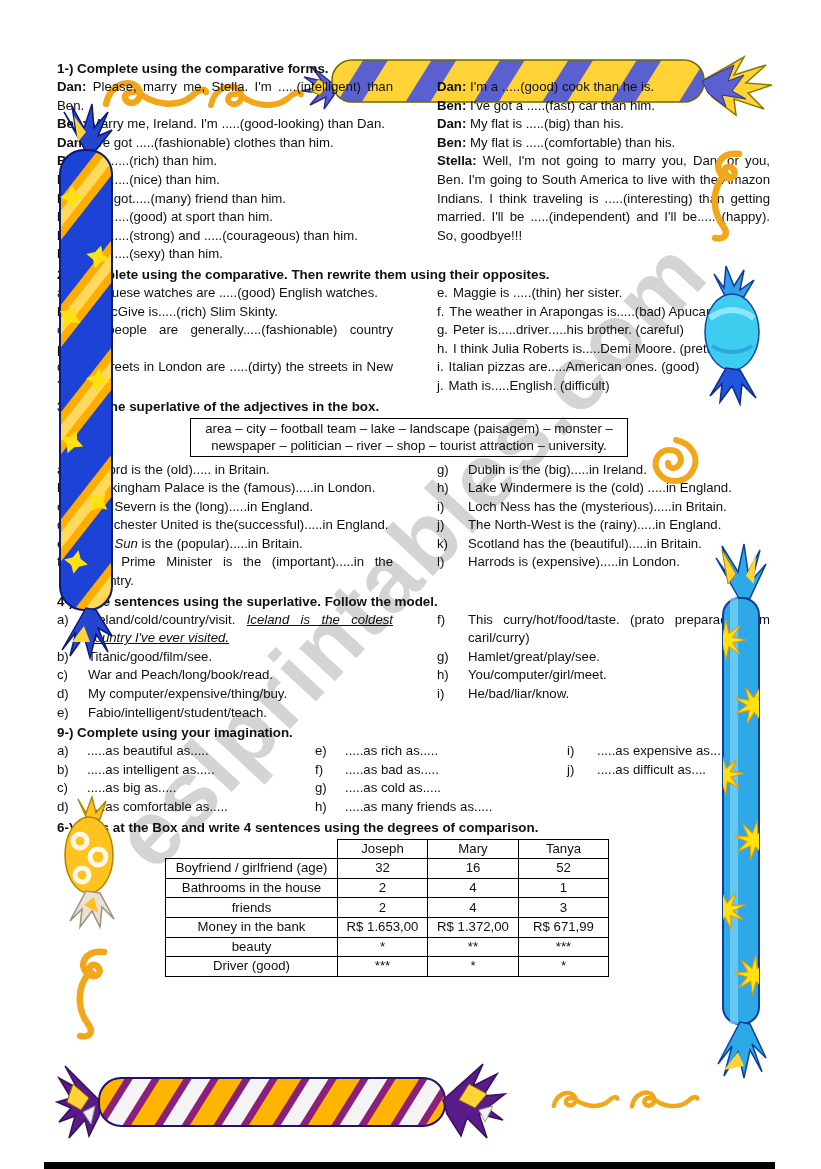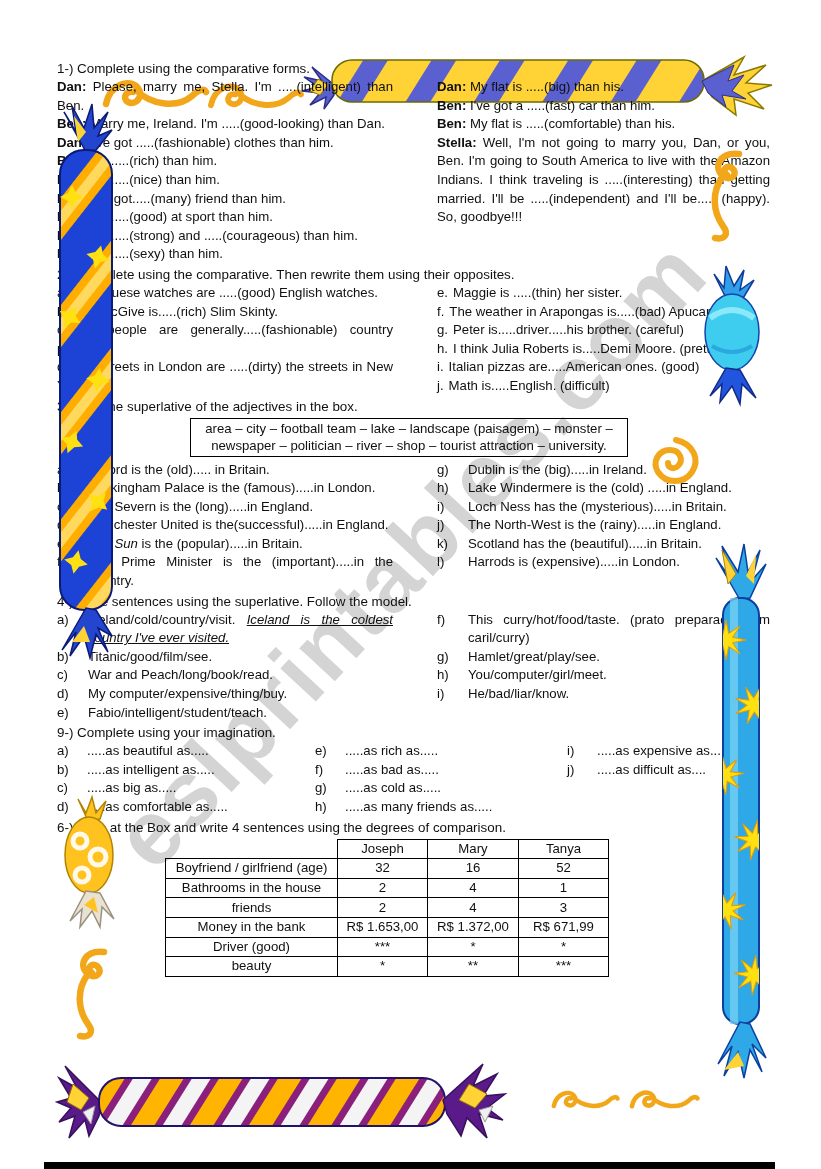--- a/index.html
+++ b/index.html
@@ -4,21 +4,21 @@
 <style>
   html,body{margin:0;padding:0;background:#fff}
   .page{position:relative;width:821px;height:1169px;background:#fff;overflow:hidden;
         font-family:"Liberation Sans",sans-serif;font-size:13.2px;line-height:18.6px;color:#101010}
   .watermark{position:absolute;left:-90px;top:545px;width:1000px;text-align:center;
         font-size:92px;font-weight:bold;letter-spacing:2px;color:#9a9a9a;opacity:.42;
         transform:rotate(-47deg);white-space:nowrap;z-index:0}
   .content{position:absolute;left:57px;top:58px;width:713px;z-index:1}
   .content p{margin:0}
   .just{text-align:justify}
-  .sec-title{font-weight:normal;font-size:13.4px;line-height:17px;margin:2px 0 1px}
+  .sec-title{font-weight:bold;font-size:13.4px;line-height:17px;margin:2px 0 1px}
   .cols{display:flex;gap:44px}
   .colL{width:336px}.colR{width:333px}
   .hang{display:flex}
   .lbl{flex:0 0 31px}
   .lbl5{flex:0 0 30px}
   .txt{flex:1}
   .lb2{margin-right:5px}
   .wordbox{width:436px;margin:3px 1px 4px 133px;border:1px solid #000;text-align:center;
         line-height:17.5px;padding:1px 0}
   .s5cols{display:grid;grid-template-columns:258px 252px 203px;margin-bottom:2px}
@@ -208,22 +208,23 @@
           <p class="just"><b>Dan:</b> <span>I've got .....(fashionable) clothes than him.</span></p>
           <p class="just"><b>Ben:</b> <span>I'm .....(rich) than him.</span></p>
           <p class="just"><b>Dan:</b> <span>I'm .....(nice) than him.</span></p>
           <p class="just"><b>Ben:</b> <span>I've got.....(many) friend than him.</span></p>
           <p class="just"><b>Dan:</b> <span>I'm .....(good) at sport than him.</span></p>
           <p class="just"><b>Ben:</b> <span>I'm .....(strong) and .....(courageous) than him.</span></p>
           <p class="just"><b>Dan:</b> <span>I'm .....(sexy) than him.</span></p>
         </div>
       <div class="colR">
 
+          <p class="just"><b>Dan:</b> <span>I'm a .....(good) cook than he is.</span></p>
+          <p class="just"><b>Ben:</b> <span>I've got a .....(fast) car than him.</span></p>
           <p class="just"><b>Dan:</b> <span>My flat is .....(big) than his.</span></p>
-          <p class="just"><b>Ben:</b> <span>I've got a .....(fast) car than him.</span></p>
           <p class="just"><b>Ben:</b> <span>My flat is .....(comfortable) than his.</span></p>
           <p class="just"><b>Stella:</b> <span>Well, I'm not going to marry you, Dan, or you, Ben. I'm going to South America to live with the Amazon Indians. I think traveling is .....(interesting) than getting married. I'll be .....(independent) and I'll be..... (happy). So, goodbye!!!</span></p>
         </div>
     </div>
 
     <div class="sec-title">2-) Complete using the comparative. Then rewrite them using their opposites.</div>
     <div class="cols">
       <div class="colL">
 
       <p class="just"><span class="lb2">a.</span><span>Portuguese watches are .....(good) English watches.</span></p>
@@ -439,28 +440,28 @@
           <td>4</td>
           <td>3</td>
         </tr>
           <tr>
           <td>Money in the bank</td>
           <td>R$ 1.653,00</td>
           <td>R$ 1.372,00</td>
           <td>R$ 671,99</td>
         </tr>
           <tr>
+          <td>beauty</td>
+          <td>*</td>
+          <td>**</td>
+          <td>***</td>
+        </tr>
+          <tr>
           <td>Driver (good)</td>
           <td>***</td>
           <td>*</td>
           <td>*</td>
         </tr>
-          <tr>
-          <td>beauty</td>
-          <td>*</td>
-          <td>**</td>
-          <td>***</td>
-        </tr>
         </tbody>
     </table>
 
   </div>
 </div>
 
 </body></html>

